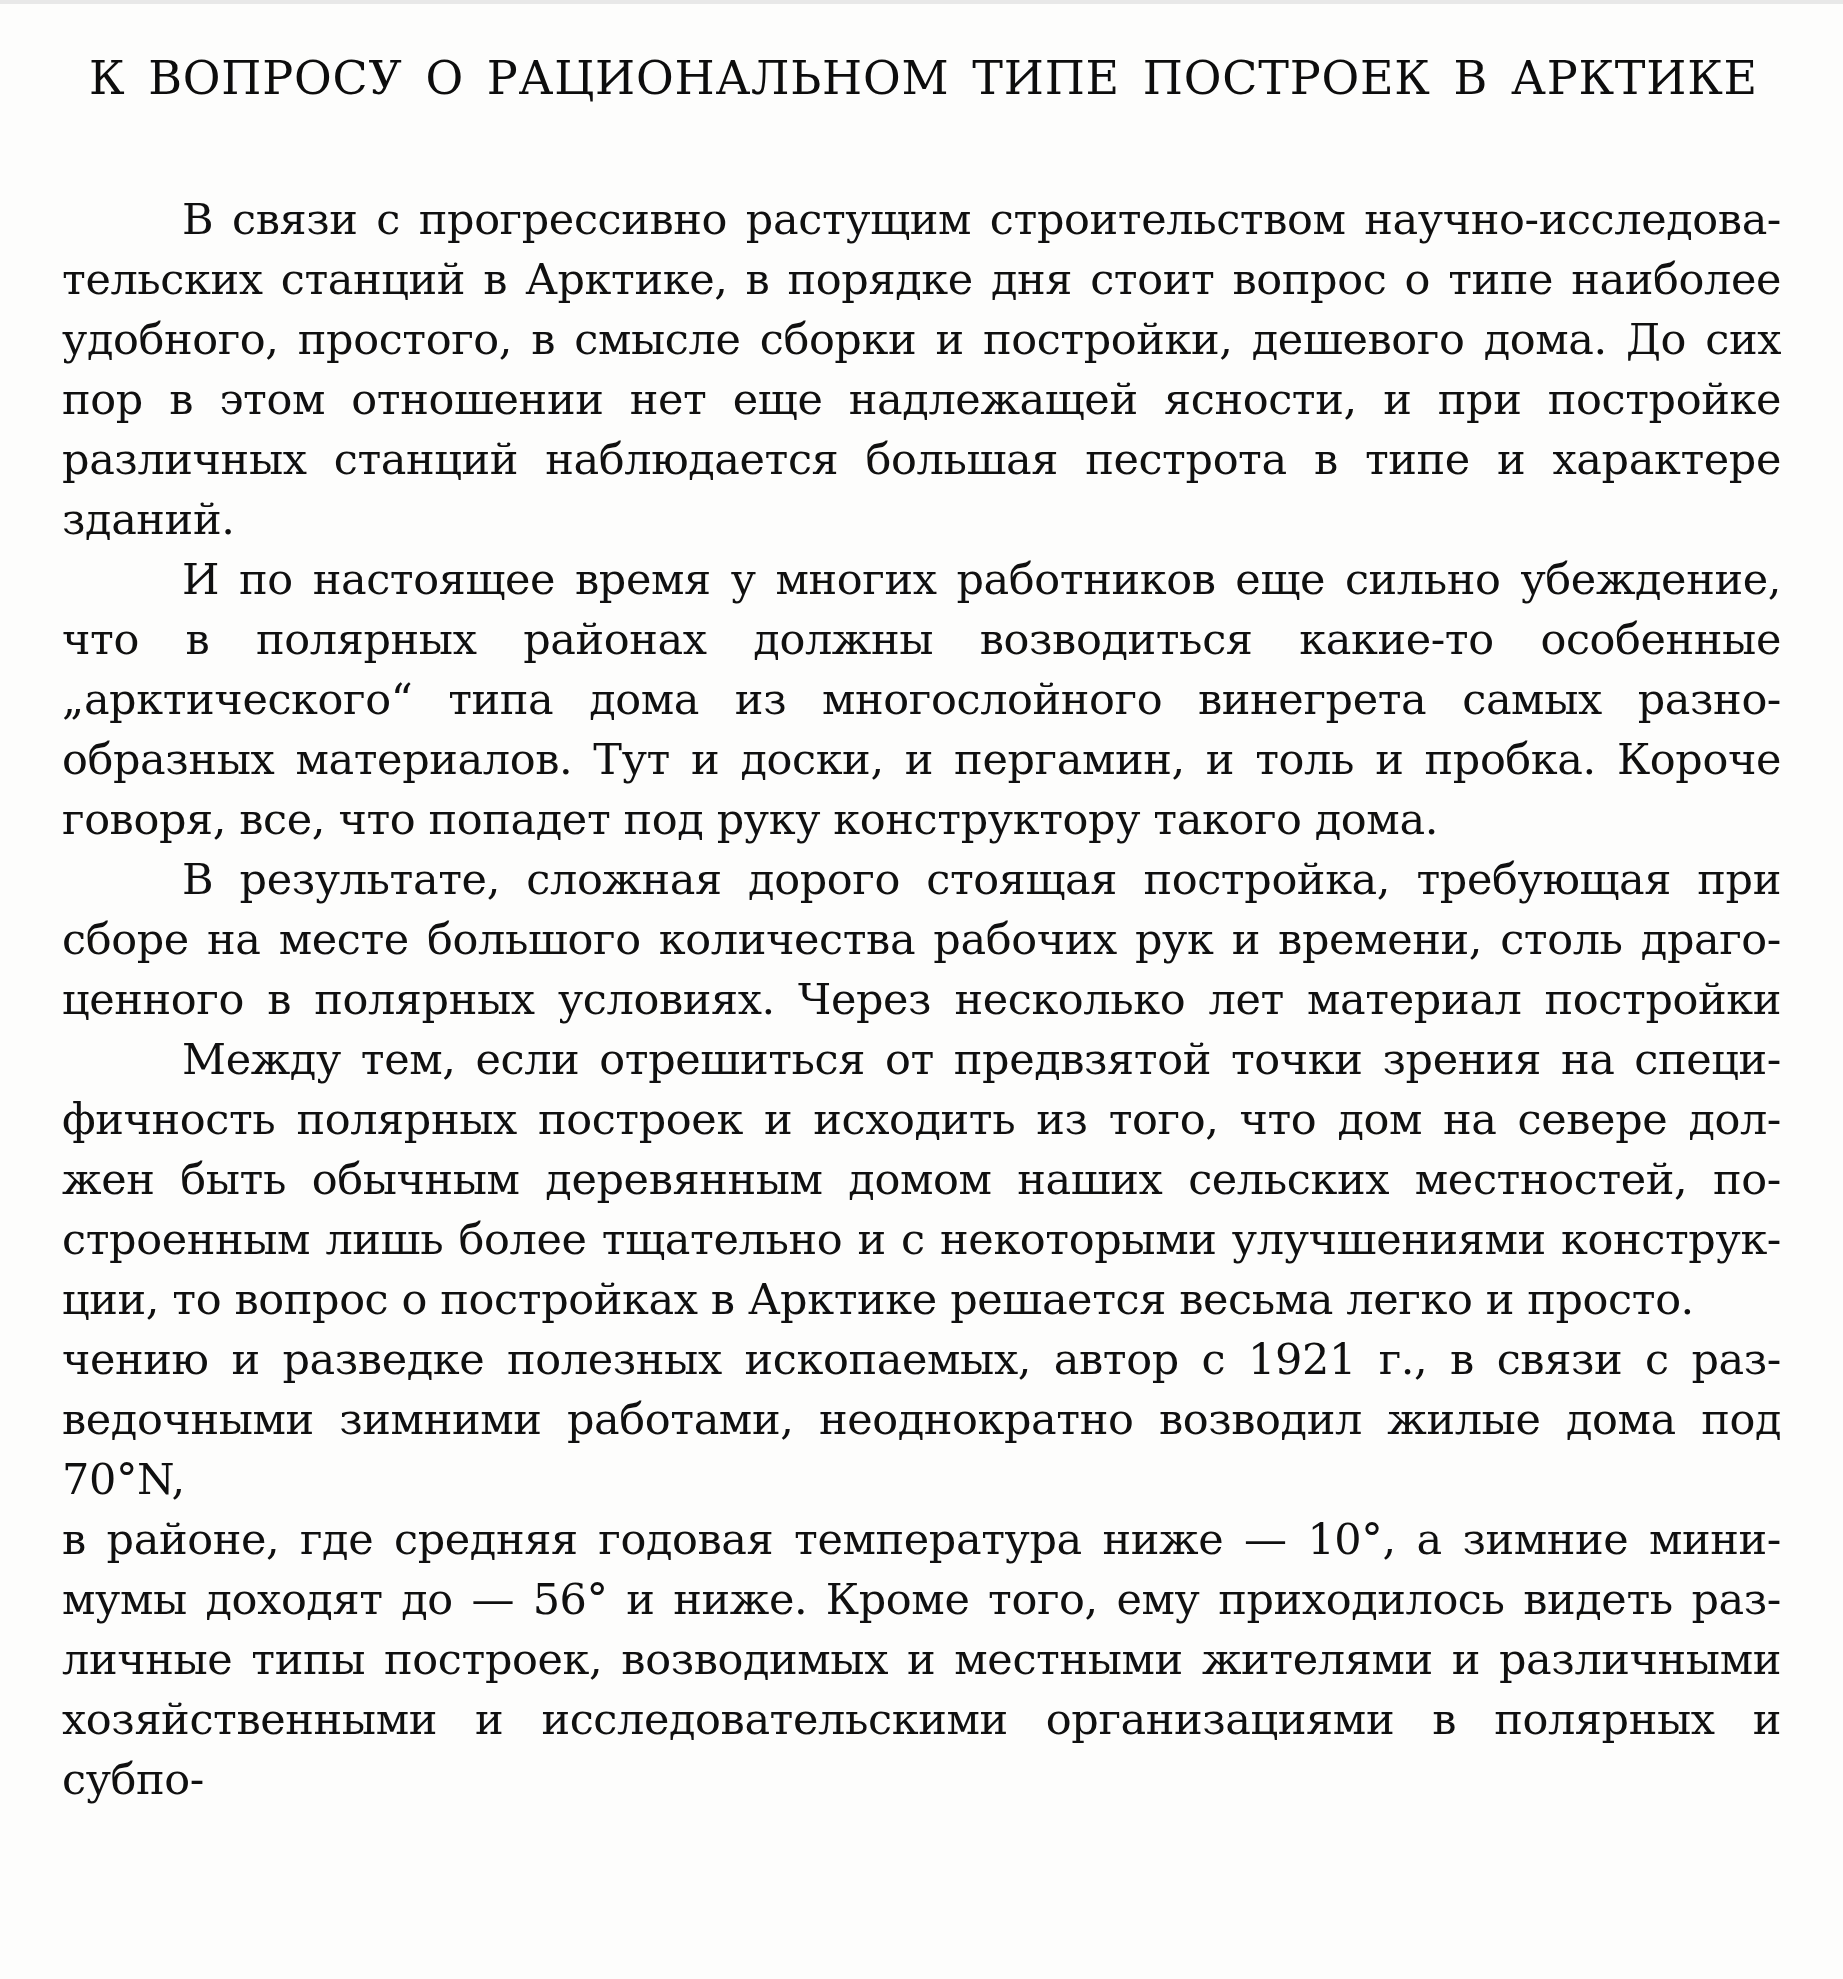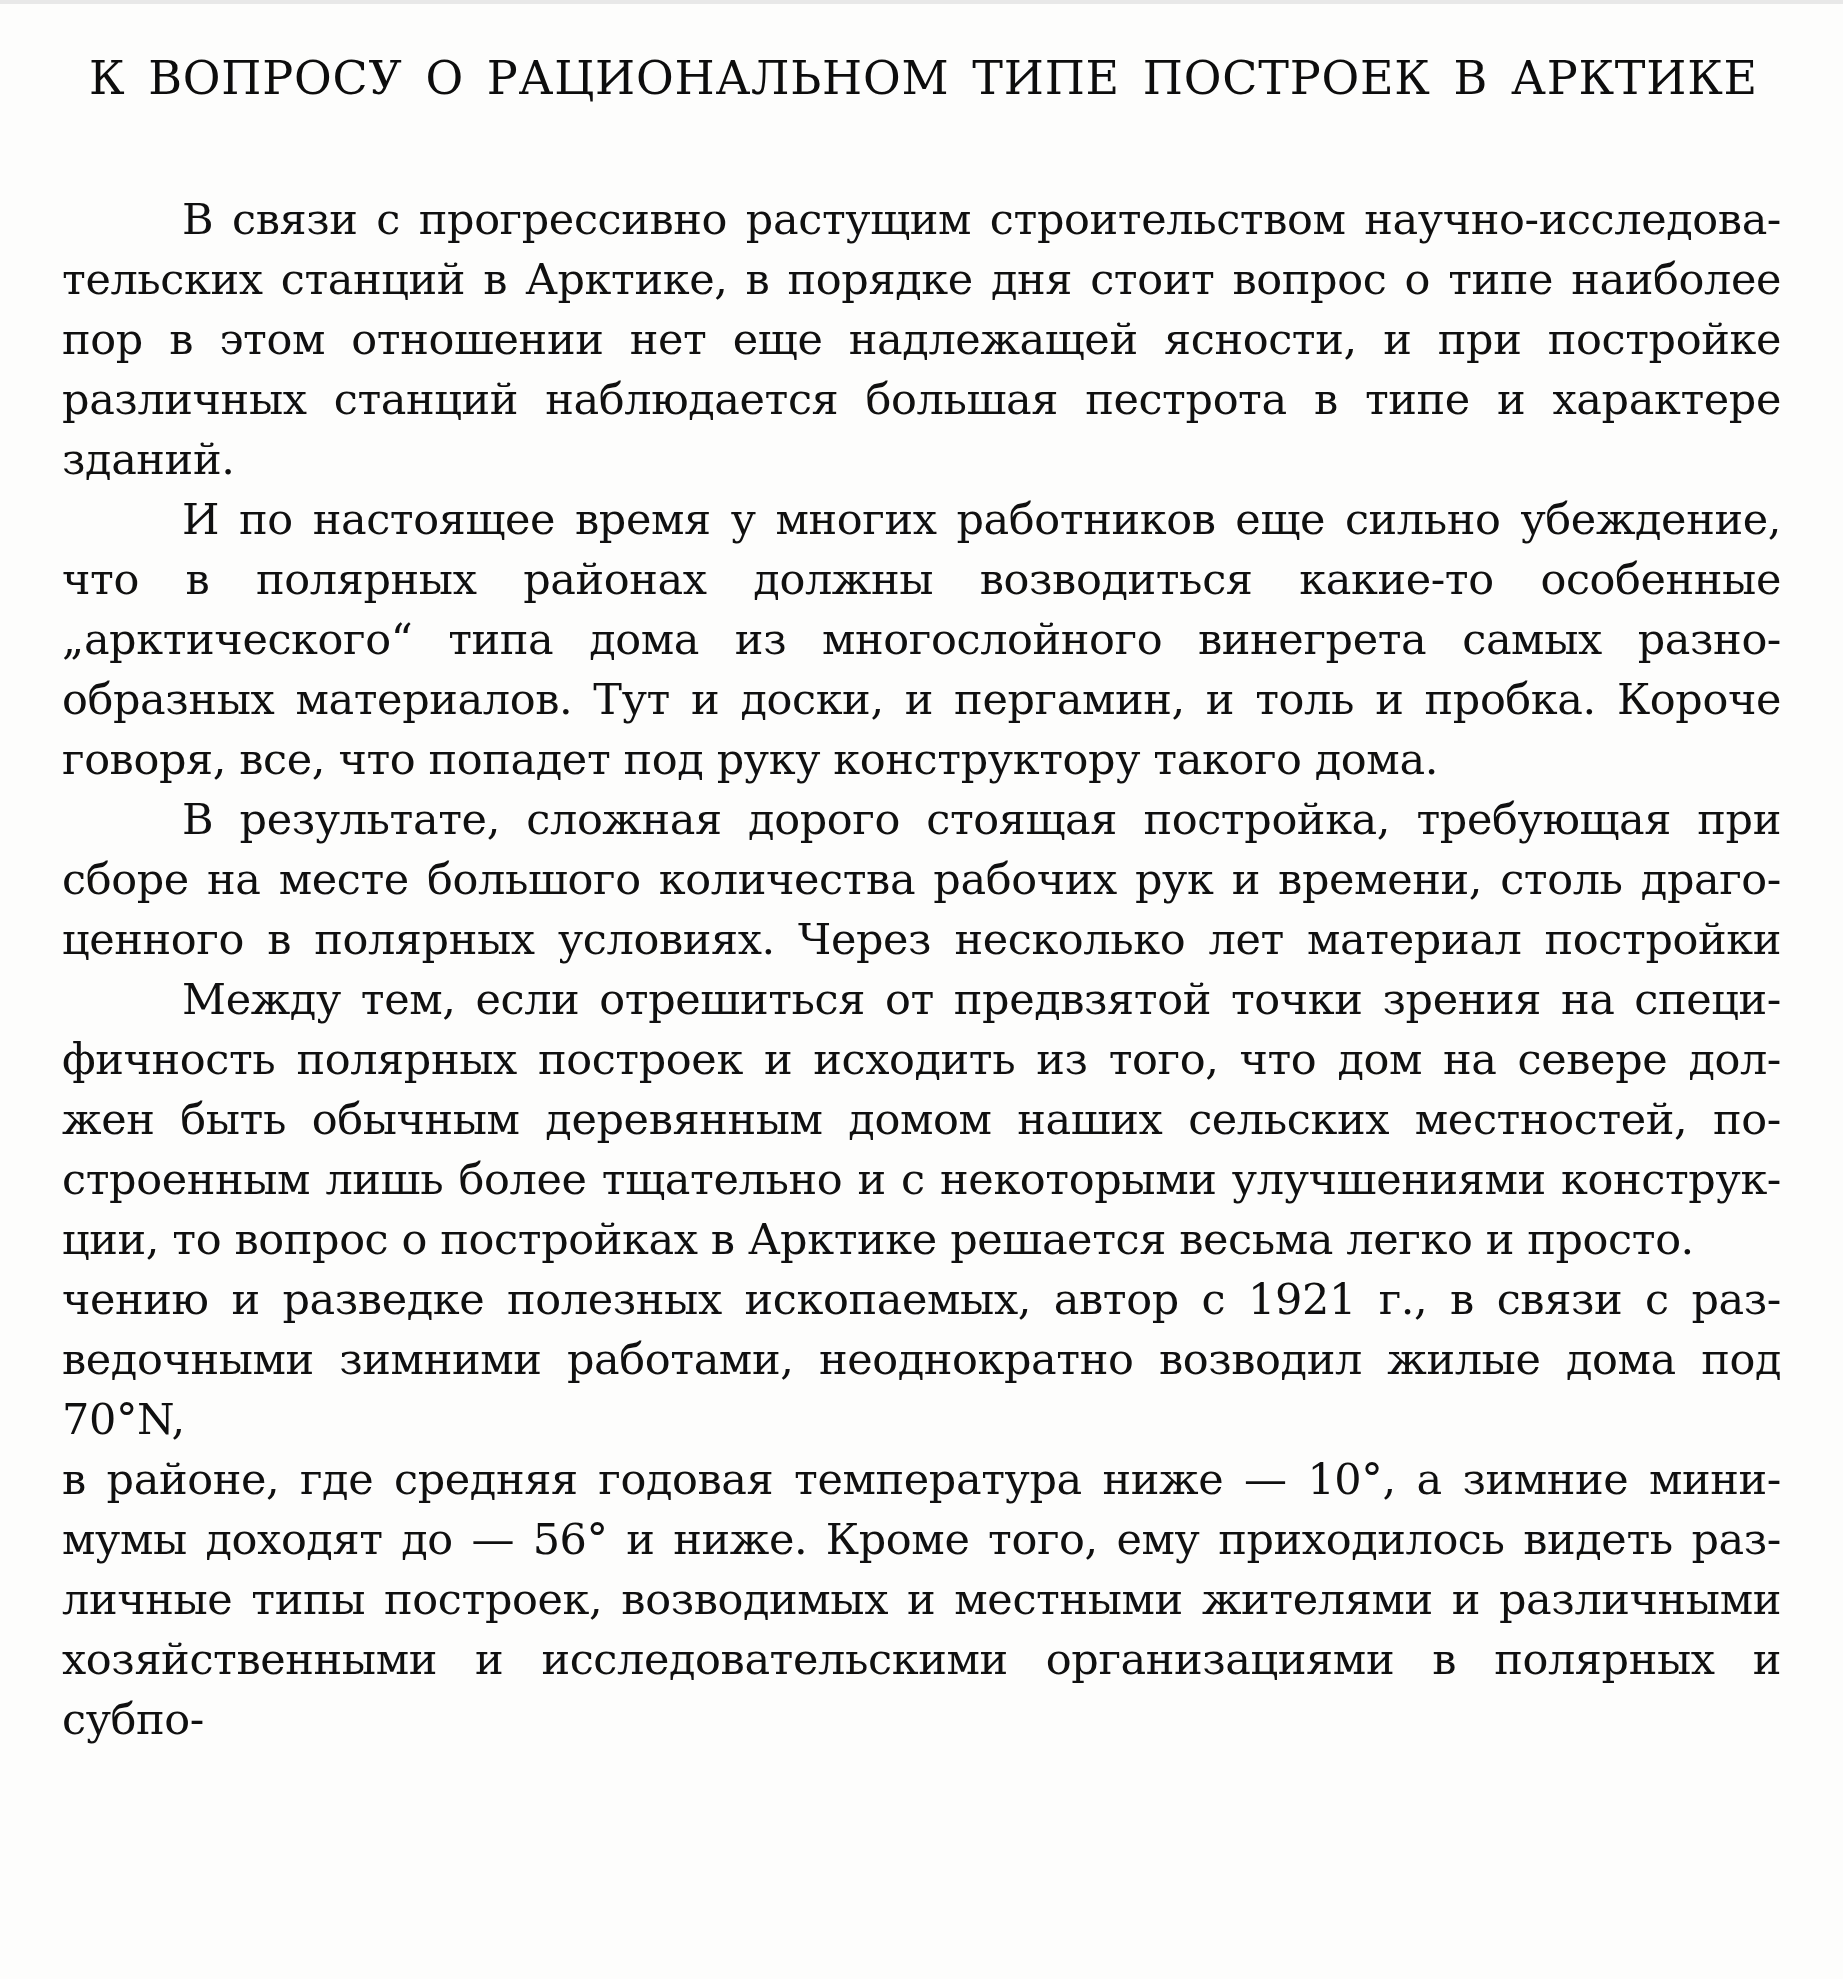--- a/index.html
+++ b/index.html
@@ -56,20 +56,21 @@
 </head>
 <body>
 
 <div class="page">
   <h1 class="doc-title">К ВОПРОСУ О РАЦИОНАЛЬНОМ ТИПЕ ПОСТРОЕК В АРКТИКЕ</h1>
 
   <div class="doc-body">
       <div class="paragraph">
         <div class="line first">В связи с прогрессивно растущим строительством научно-исследова-</div>
         <div class="line">тельских станций в Арктике, в порядке дня стоит вопрос о типе наиболее</div>
+        <div class="line">удобного, простого, в смысле сборки и постройки, дешевого дома. До сих</div>
         <div class="line">пор в этом отношении нет еще надлежащей ясности, и при постройке</div>
         <div class="line">различных станций наблюдается большая пестрота в типе и характере</div>
         <div class="line last">зданий.</div>
       </div>
       <div class="paragraph">
         <div class="line first">И по настоящее время у многих работников еще сильно убеждение,</div>
         <div class="line">что в полярных районах должны возводиться какие-то особенные</div>
         <div class="line">„арктического“ типа дома из многослойного винегрета самых разно-</div>
         <div class="line">образных материалов. Тут и доски, и пергамин, и толь и пробка. Короче</div>
         <div class="line last">говоря, все, что попадет под руку конструктору такого дома.</div>

